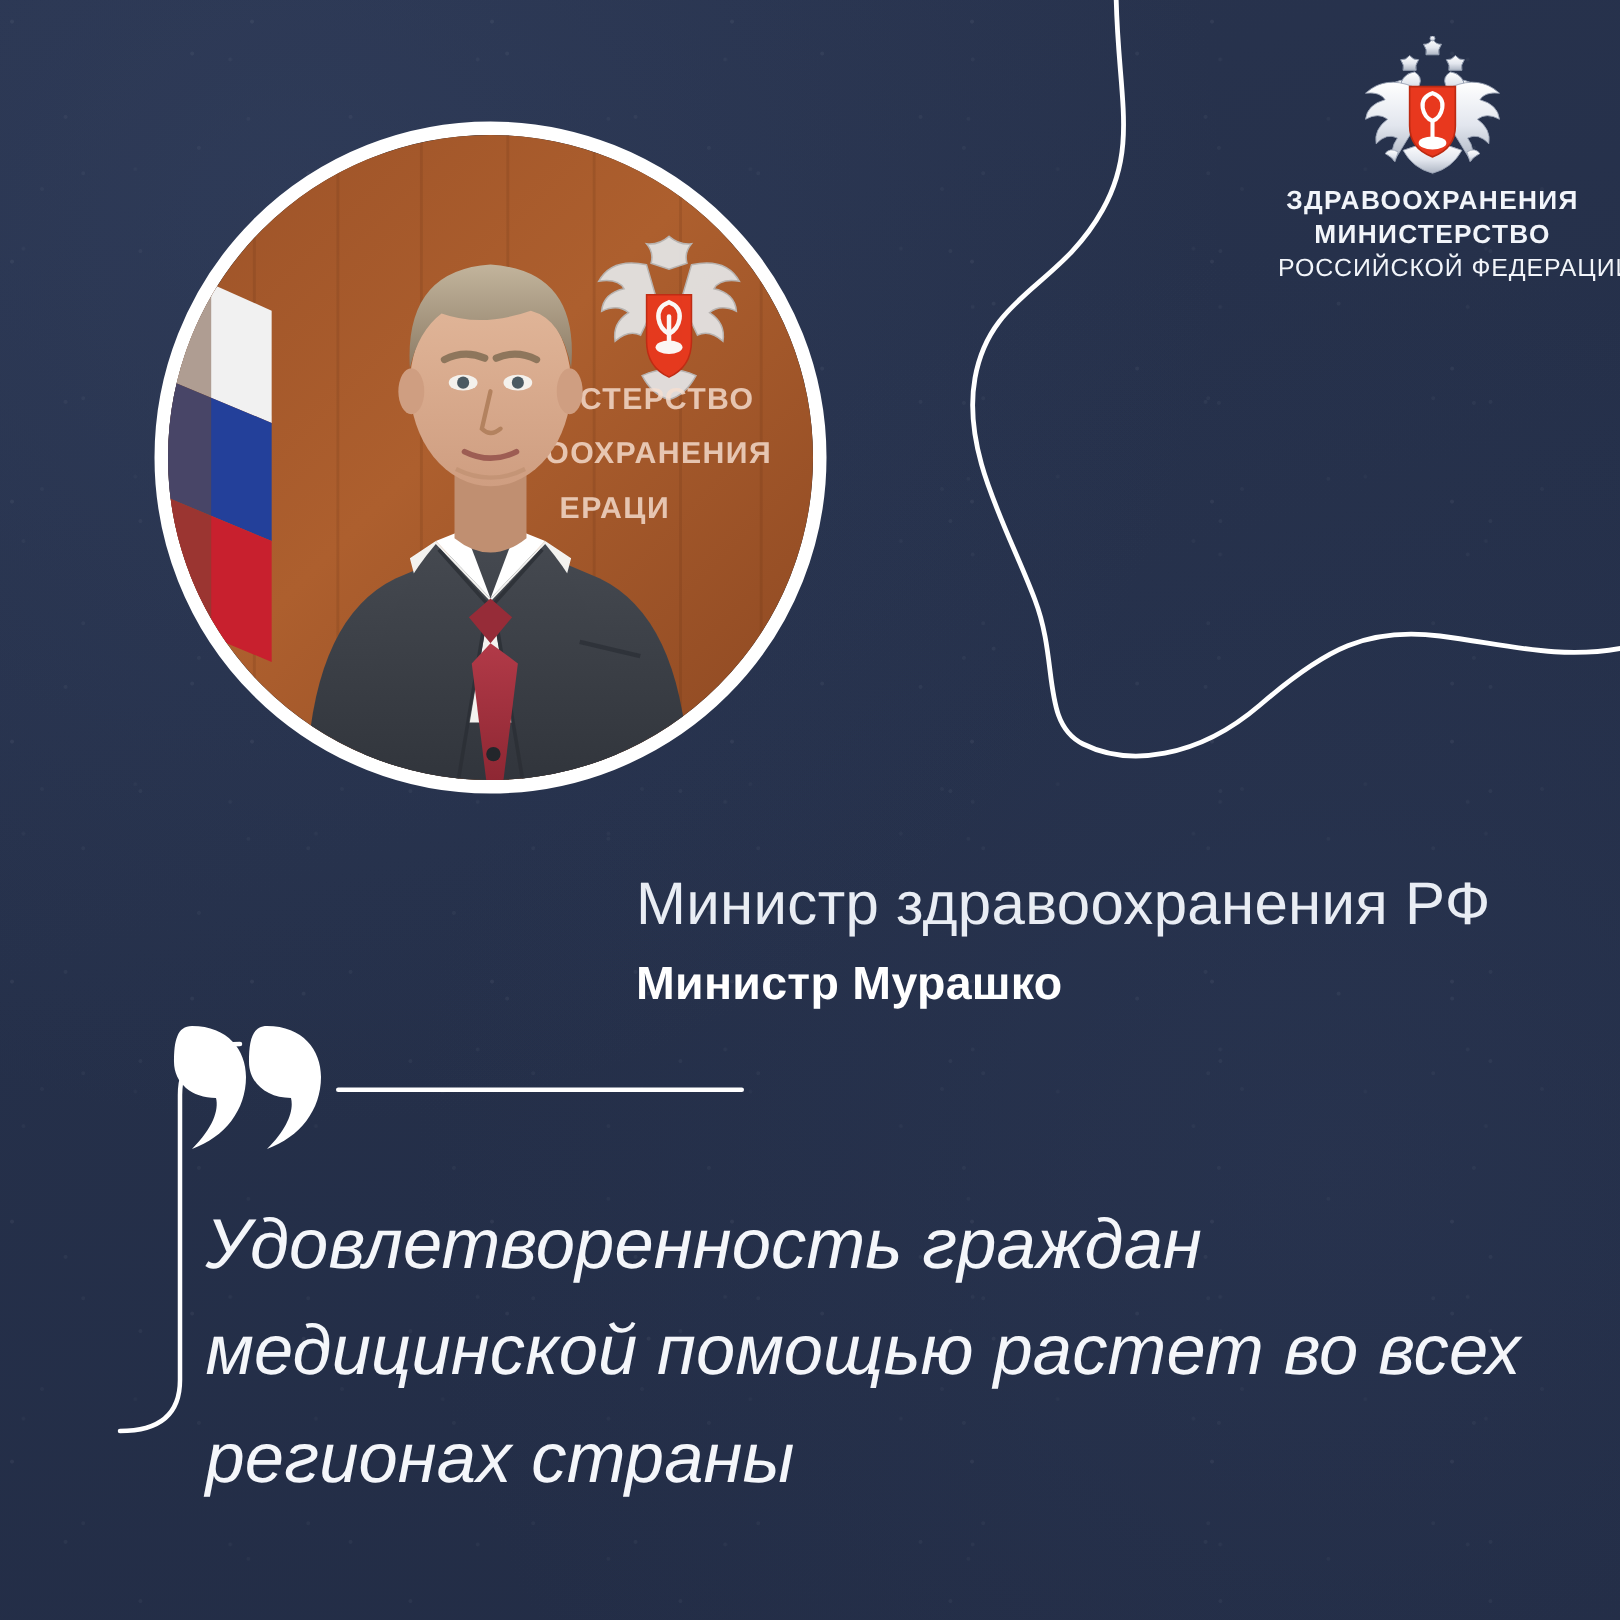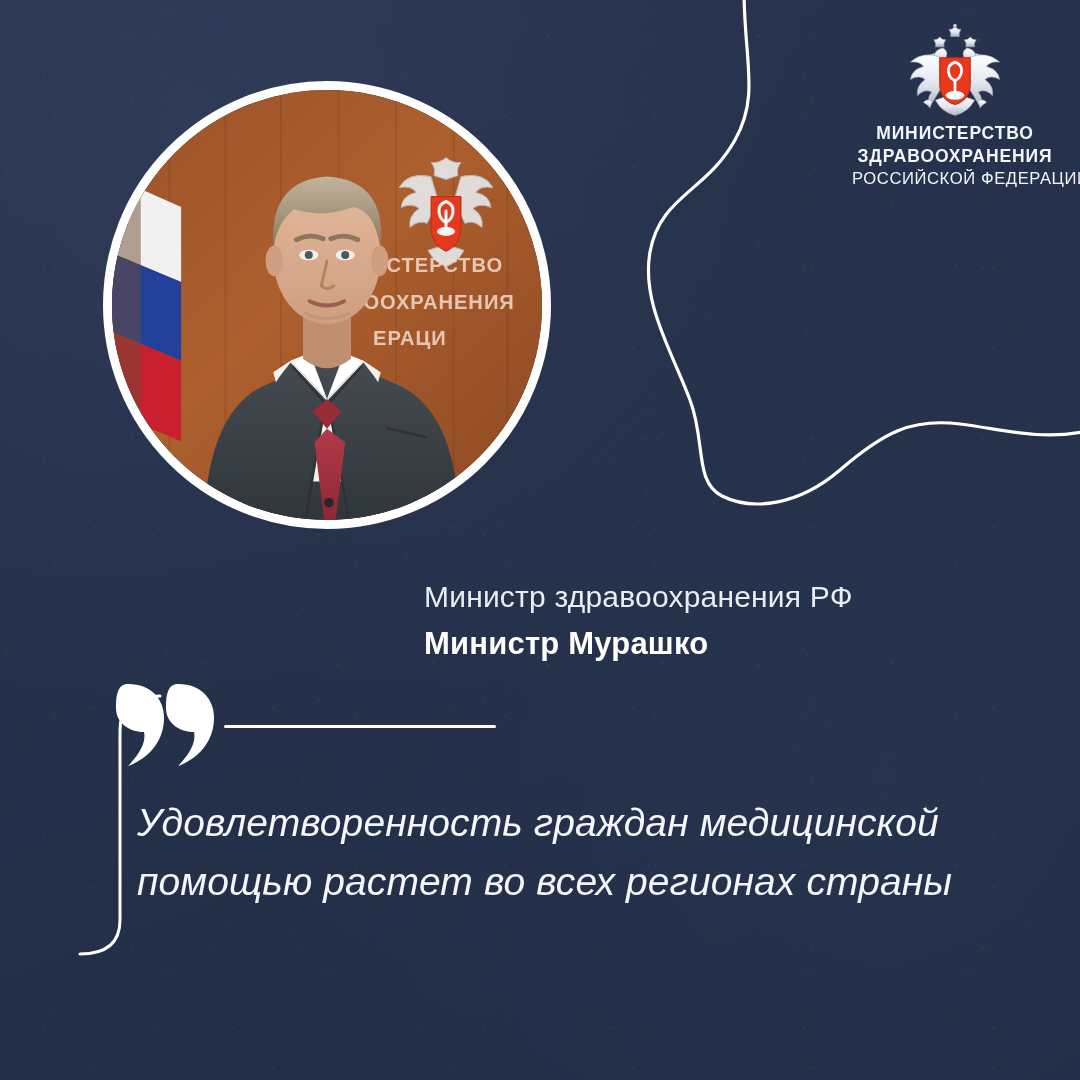--- a/index.html
+++ b/index.html
@@ -96,21 +96,21 @@
 
   
   #attrib {
     position: absolute;
     left: 424px;
     top: 578px;
     width: 600px;
   }
   #attrib-role {
     color: #e9edf4;
-    font-size: 30px;
+    font-size: 40px;
     font-weight: 400;
     letter-spacing: .2px;
     line-height: 1.25;
   }
   #attrib-name {
     color: #ffffff;
     font-size: 31px;
     font-weight: 700;
     letter-spacing: .2px;
     line-height: 1.25;
@@ -137,21 +137,21 @@
     background: #ffffff;
     border-radius: 2px;
   }
 
   #quote-text {
     position: absolute;
     left: 137px;
     top: 793px;
     width: 880px;
     color: #f4f6fa;
-    font-size: 39px;
+    font-size: 47px;
     font-style: italic;
     font-weight: 400;
     line-height: 1.52;
     letter-spacing: .1px;
   }
 </style>
 </head>
 <body>
 
 <div id="card">
@@ -318,22 +318,22 @@
 
       <path d="M72 62 h56 v48 q0 28 -28 38 q-28 -10 -28 -38z" fill="#e8381e" stroke="#bc2a12" stroke-width="2"></path>
 
       <g fill="none" stroke="#ffffff" stroke-width="5" stroke-linecap="round">
         <path d="M100 70 q14 5 12 18 q-2 12 -12 16 q-10 -4 -12 -16 q-2 -13 12 -18z"></path>
         <path d="M100 104 v24"></path>
       </g>
       <ellipse cx="100" cy="131" rx="17" ry="8" fill="#ffffff"></ellipse>
     </svg>
 
+    <div class="logo-line l2">ЗДРАВООХРАНЕНИЯ</div>
     <div class="logo-line l1">МИНИСТЕРСТВО</div>
-    <div class="logo-line l2">ЗДРАВООХРАНЕНИЯ</div>
     <div class="logo-line l3">РОССИЙСКОЙ ФЕДЕРАЦИИ</div>
   </div>
 
   <div id="attrib">
     <div id="attrib-role">Министр здравоохранения РФ</div>
     <div id="attrib-name">Министр Мурашко</div>
   </div>
 
   <svg id="bracket" width="120" height="270" viewBox="0 0 120 270">
     <path d="M112 6 q-40 0 -40 34 v190 q0 34 -40 34" fill="none" stroke="#ffffff" stroke-width="3" stroke-linecap="round"></path>

